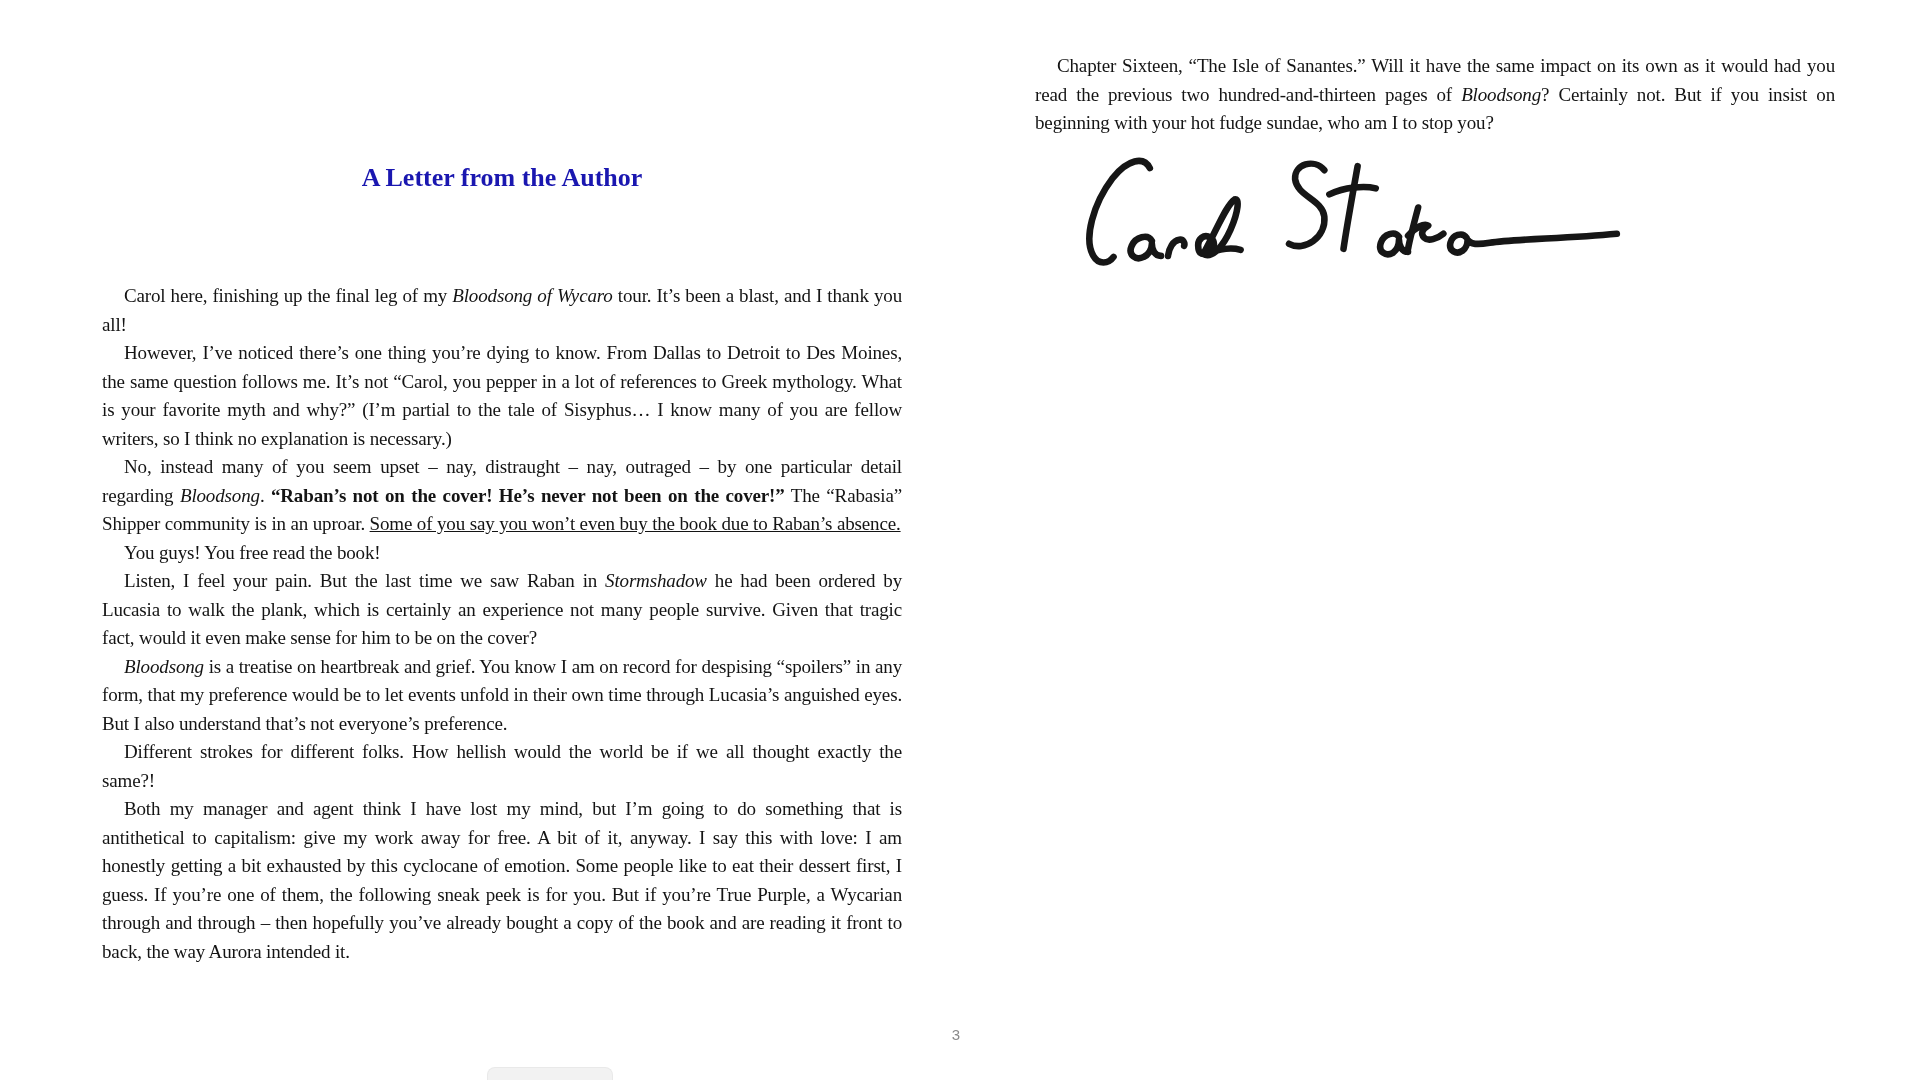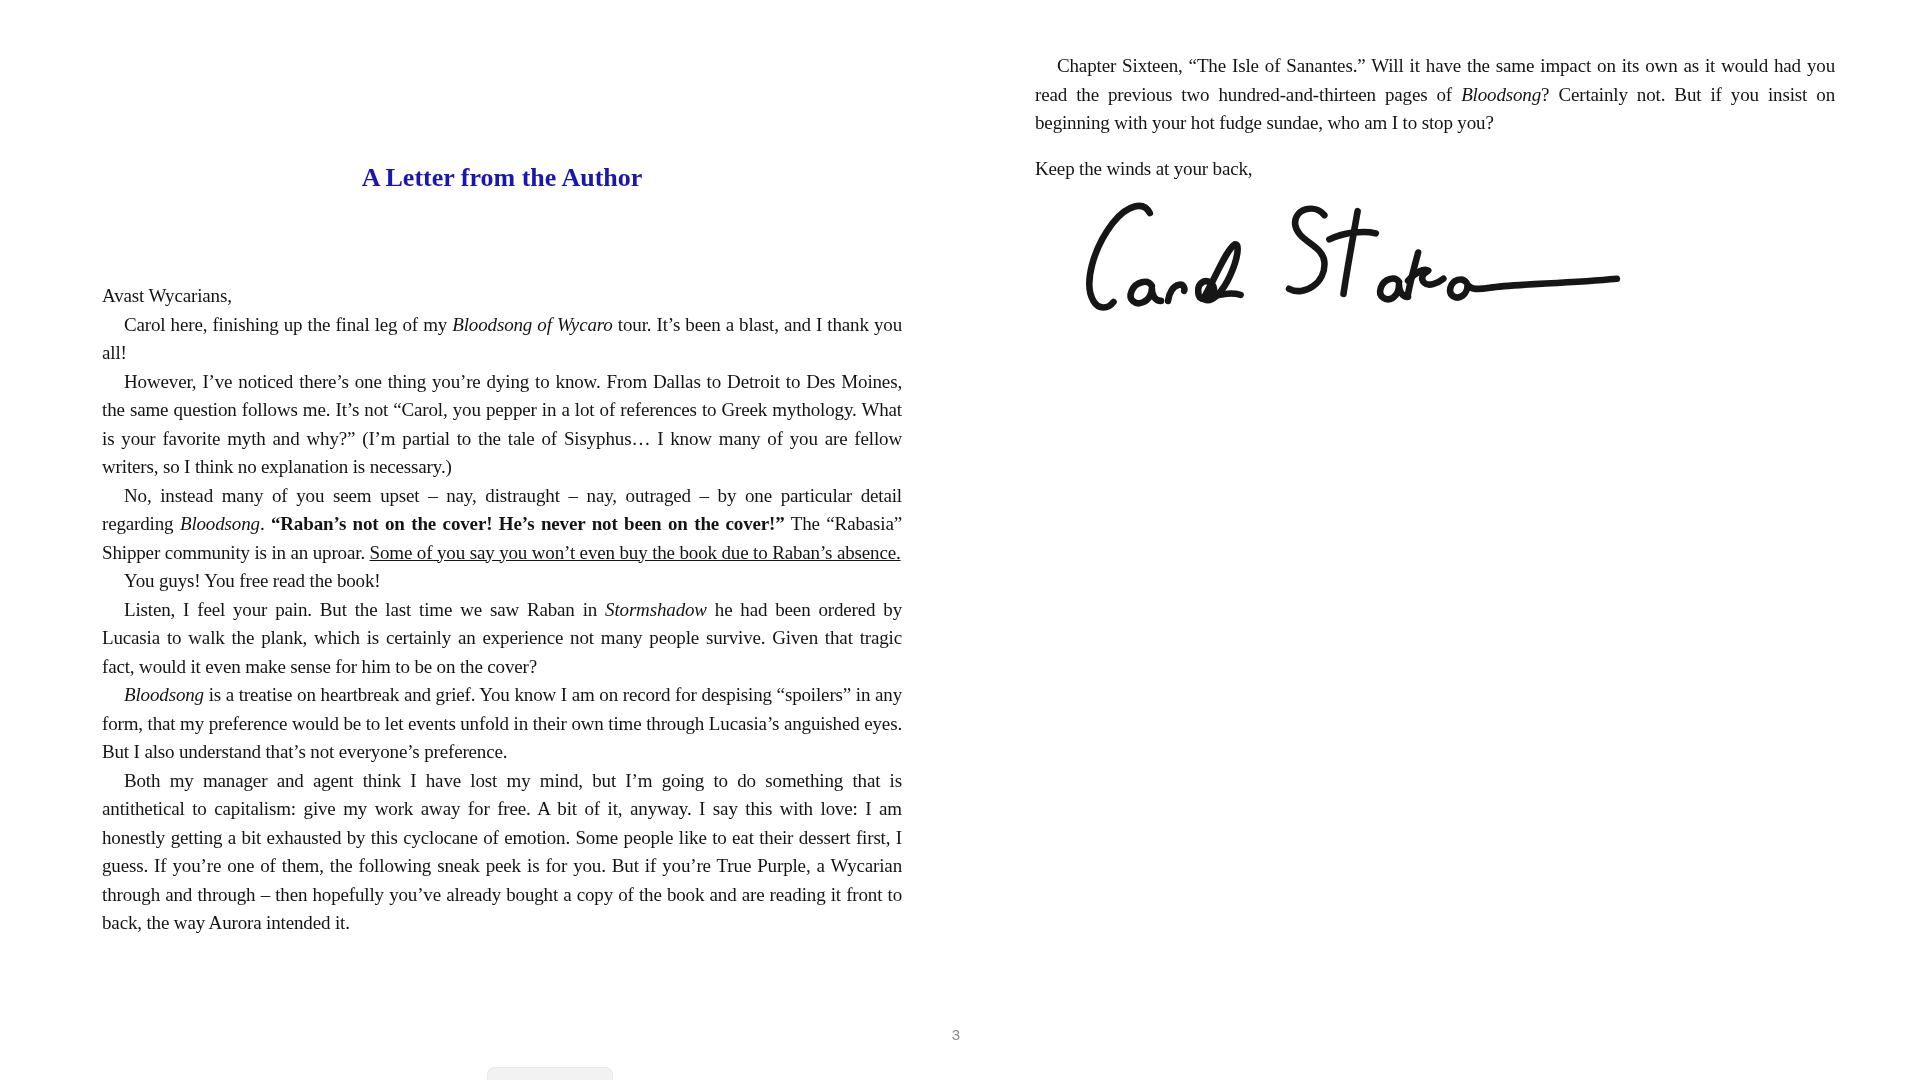--- a/index.html
+++ b/index.html
@@ -71,36 +71,35 @@
   }
 </style>
 </head>
 <body>
 
 <div class="spread">
 
   <div class="page-col page-left">
     <h1 class="letter-title" style="color: rgb(26, 23, 176);">A Letter from the Author</h1>
     <div class="body-text">
-        <p class="para"><span class="">Avast Wycarians,</span></p>
         <p class="para indent"><span class="">Carol here, finishing up the final leg of my </span><span class="seg-italic">Bloodsong of Wycaro</span><span class=""> tour. It’s been a blast, and I thank you all!</span></p>
         <p class="para indent"><span class="">However, I’ve noticed there’s one thing you’re dying to know. From Dallas to Detroit to Des Moines, the same question follows me. It’s not “Carol, you pepper in a lot of references to Greek mythology. What is your favorite myth and why?” (I’m partial to the tale of Sisyphus… I know many of you are fellow writers, so I think no explanation is necessary.)</span></p>
         <p class="para indent"><span class="">No, instead many of you seem upset – nay, distraught – nay, outraged – by one particular detail regarding </span><span class="seg-italic">Bloodsong</span><span class="">. </span><span class="seg-bold">“Raban’s not on the cover! He’s never not been on the cover!”</span><span class=""> The “Rabasia” Shipper community is in an uproar. </span><span class="seg-underline">Some of you say you won’t even buy the book due to Raban’s absence.</span></p>
         <p class="para indent"><span class="">You guys! You free read the book!</span></p>
         <p class="para indent"><span class="">Listen, I feel your pain. But the last time we saw Raban in </span><span class="seg-italic">Stormshadow</span><span class=""> he had been ordered by Lucasia to walk the plank, which is certainly an experience not many people survive. Given that tragic fact, would it even make sense for him to be on the cover?</span></p>
         <p class="para indent"><span class="seg-italic">Bloodsong</span><span class=""> is a treatise on heartbreak and grief. You know I am on record for despising “spoilers” in any form, that my preference would be to let events unfold in their own time through Lucasia’s anguished eyes. But I also understand that’s not everyone’s preference.</span></p>
+        <p class="para indent"><span class="">Different strokes for different folks. How hellish would the world be if we all thought exactly the same?!</span></p>
         <p class="para indent"><span class="">Both my manager and agent think I have lost my mind, but I’m going to do something that is antithetical to capitalism: give my work away for free. A bit of it, anyway. I say this with love: I am honestly getting a bit exhausted by this cyclocane of emotion. Some people like to eat their dessert first, I guess. If you’re one of them, the following sneak peek is for you. But if you’re True Purple, a Wycarian through and through – then hopefully you’ve already bought a copy of the book and are reading it front to back, the way Aurora intended it.</span></p>
       </div>
   </div>
 
   <div class="page-col page-right">
     <div class="body-text" style="margin-top:0;">
         <p class="para indent"><span class="">Chapter Sixteen, “The Isle of Sanantes.” Will it have the same impact on its own as it would had you read the previous two hundred-and-thirteen pages of </span><span class="seg-italic">Bloodsong</span><span class="">? Certainly not. But if you insist on beginning with your hot fudge sundae, who am I to stop you?</span></p>
       </div>
-    <p class="para signoff">Keep the winds at your back,</p>
 
     <svg class="signature-svg" viewBox="0 0 580 115" role="img" aria-label="Carol Starka">
 
       <path d="M 99 16 C 93 4 77 7 62 26 C 43 51 33 86 43 103 C 48 112 58 111 63 104"></path>
 
       <path d="M 101 88 C 97 81 85 84 81 93 C 77 102 85 108 93 104 C 98 102 101 96 101 91 C 101 97 104 103 110 103"></path>
 
       <path d="M 117 103 C 118 95 122 88 128 87 C 132 86 134 90 133 93"></path>
 
       <path d="M 147 94 C 146 86 153 81 159 85 C 165 89 163 99 155 101 C 149 102 147 99 147 94"></path>

